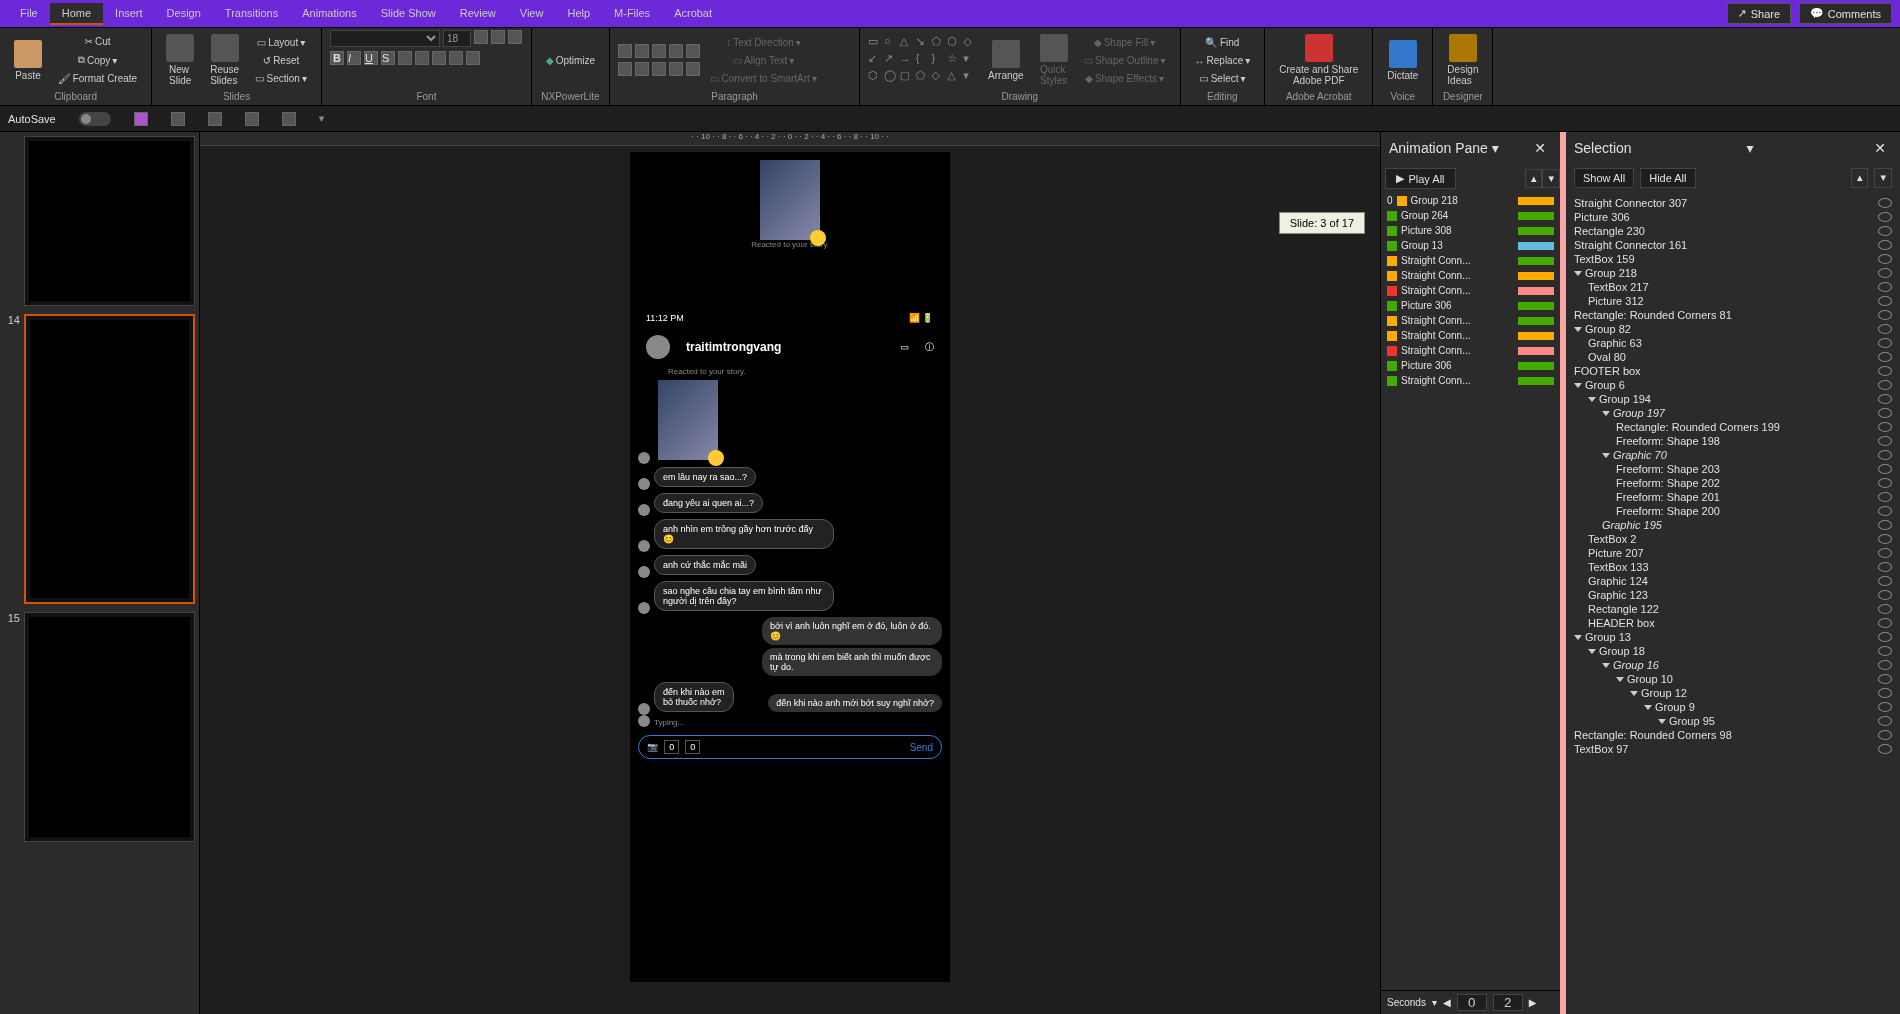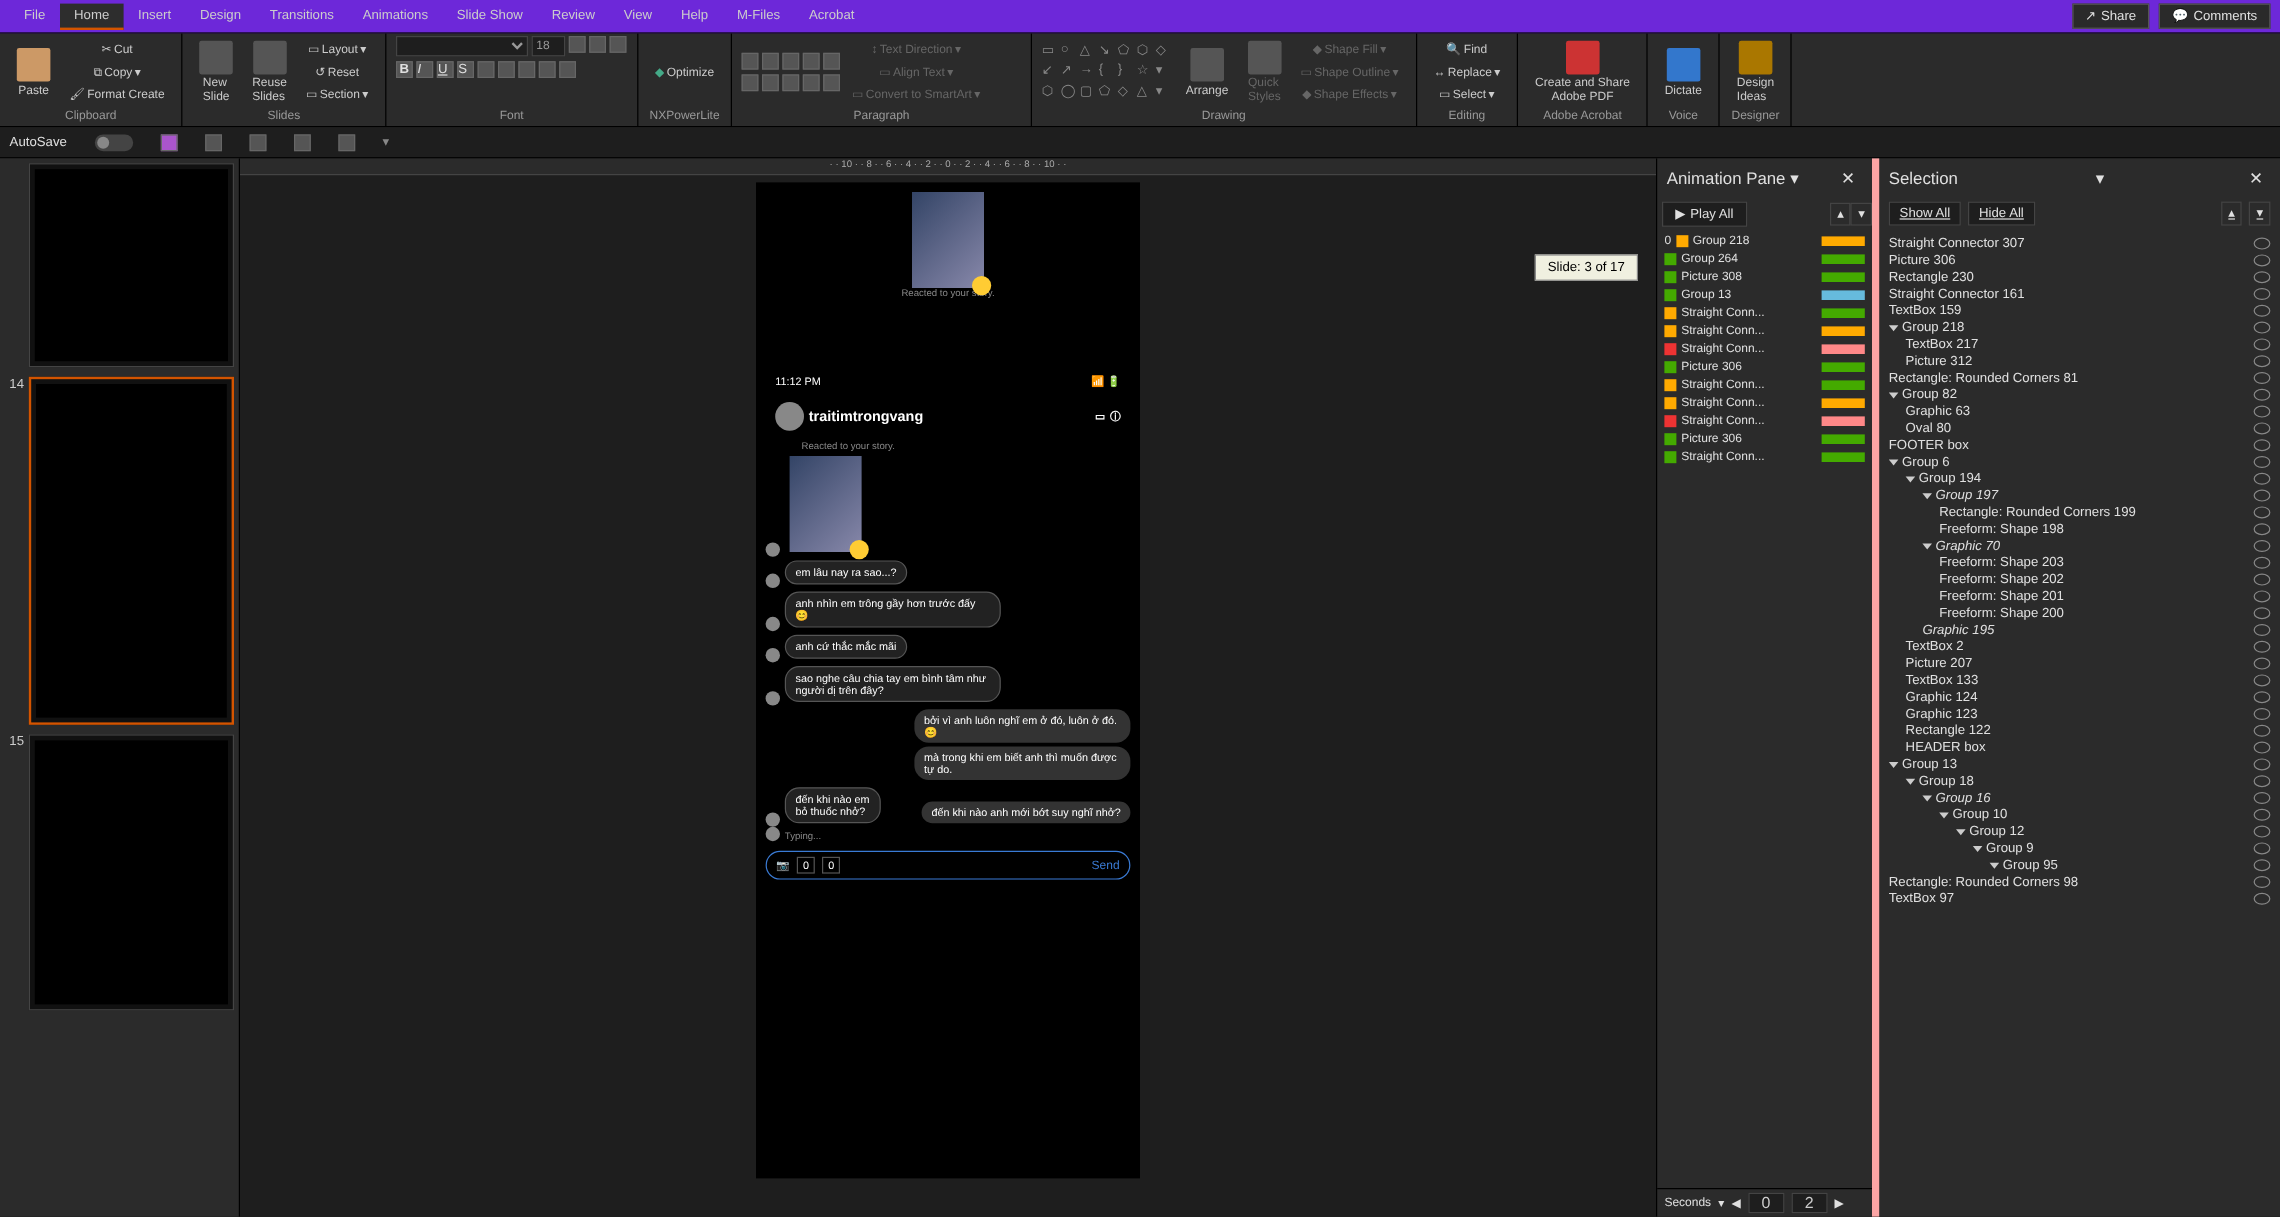--- a/index.html
+++ b/index.html
@@ -28,39 +28,39 @@
 .thumb-wrap{display:flex;gap:4px;margin-bottom:8px;}
 .thumb-num{color:#ccc;font-size:11px;width:16px;text-align:right;}
 .thumb{flex:1;height:170px;background:#111;border:1px solid #444;position:relative;}
 .thumb.selected{border:2px solid #d35400;}
 .thumb-inner{position:absolute;top:4px;left:4px;right:4px;bottom:4px;background:#000;}
 .slide-area{flex:1;background:#1e1e1e;position:relative;overflow:hidden;}
 .ruler-h{position:absolute;top:0;left:0;right:0;height:14px;background:#2b2b2b;border-bottom:1px solid #444;font-size:8px;color:#aaa;display:flex;justify-content:center;}
 .slide-canvas{position:absolute;top:20px;left:50%;transform:translateX(-50%);width:320px;height:830px;background:#000;}
 .tooltip-box{position:absolute;top:80px;right:15px;background:#f0f0e0;color:#000;padding:4px 10px;font-size:11px;border:1px solid #888;}
 .phone-ui{padding:8px;color:#fff;font-size:9px;}
-.phone-header{display:flex;align-items:center;gap:4px;padding:8px;font-weight:bold;}
+.phone-header{display:flex;align-items:center;gap:16px;padding:8px;}
 .avatar{width:24px;height:24px;border-radius:50%;background:#888;}
 .msg-left{background:#222;border:1px solid #555;border-radius:12px;padding:4px 8px;margin:3px 0;display:inline-block;max-width:180px;font-size:9px;}
 .msg-right{background:#333;border-radius:12px;padding:4px 8px;margin:3px 0 3px auto;display:block;max-width:180px;text-align:left;font-size:9px;width:fit-content;}
 .msg-row{display:flex;align-items:flex-end;gap:4px;}
 .small-av{width:12px;height:12px;border-radius:50%;background:#888;}
 .send-bar{display:flex;align-items:center;gap:6px;border:1px solid #3a7bd5;border-radius:16px;padding:4px 8px;margin-top:8px;}
 .send-bar .send{color:#3a7bd5;margin-left:auto;font-size:10px;}
 .anim-pane{width:180px;background:#2b2b2b;border-left:1px solid #000;display:flex;flex-direction:column;}
 .pane-header{display:flex;align-items:center;padding:6px 8px;font-size:14px;}
 .pane-header .close{margin-left:auto;cursor:pointer;padding:2px 6px;}
 .play-btn{background:#1e1e1e;border:1px solid #444;padding:3px 10px;margin:4px;cursor:pointer;display:inline-flex;align-items:center;gap:4px;}
 .anim-list{flex:1;overflow-y:auto;}
 .anim-item{display:flex;align-items:center;gap:4px;padding:2px 6px;font-size:10px;cursor:pointer;}
 .anim-item .star{width:10px;height:10px;}
 .star.green{background:#4a0;}.star.orange{background:#fa0;}.star.red{background:#e33;}
 .anim-item .bar{width:36px;height:8px;margin-left:auto;}
 .sel-pane{width:340px;background:#2b2b2b;border-left:6px solid #fca5a5;display:flex;flex-direction:column;}
-.sel-tools{display:flex;gap:6px;padding:4px 8px;text-decoration:underline;}
+.sel-tools{display:flex;gap:6px;padding:4px 8px;}
 .sel-tools .sbtn{background:#1e1e1e;border:1px solid #444;padding:3px 8px;cursor:pointer;}
 .sel-list{flex:1;overflow-y:auto;padding:4px 8px;}
 .sel-item{display:flex;align-items:center;padding:1px 0;font-size:11px;cursor:pointer;}
 .sel-item .eye{margin-left:auto;width:14px;height:10px;border:1px solid #888;border-radius:50%;}
 .indent-1{padding-left:14px;}.indent-2{padding-left:28px;font-style:italic;}.indent-3{padding-left:42px;}.indent-4{padding-left:56px;}.indent-5{padding-left:70px;}.indent-6{padding-left:84px;}
 .tri{display:inline-block;width:0;height:0;border-left:4px solid transparent;border-right:4px solid transparent;border-top:5px solid #ccc;margin-right:3px;}
 .seconds-bar{display:flex;align-items:center;gap:6px;padding:3px 6px;border-top:1px solid #000;font-size:10px;}
 .seconds-bar input{width:30px;background:#1e1e1e;border:1px solid #444;color:#ccc;text-align:center;}
 .story-img{width:60px;height:80px;background:linear-gradient(135deg,#346,#88a);margin:4px;position:relative;}
 .emoji{position:absolute;right:-6px;bottom:-6px;width:16px;height:16px;background:#fc3;border-radius:50%;}
@@ -325,20 +325,24 @@
         <div class="msg-row">
             <div class="small-av"></div>
             <div class="story-img">
               <div class="emoji"></div>
             </div>
           </div>
         <div id="msgs-left">
             <div class="msg-row">
               <div class="small-av"></div>
               <div class="msg-left">em lâu nay ra sao...?</div>
+            </div>
+            <div class="msg-row">
+              <div class="small-av"></div>
+              <div class="msg-left">đang yêu ai quen ai...?</div>
             </div>
             <div class="msg-row">
               <div class="small-av"></div>
               <div class="msg-left">anh nhìn em trông gầy hơn trước đấy 😊</div>
             </div>
             <div class="msg-row">
               <div class="small-av"></div>
               <div class="msg-left">anh cứ thắc mắc mãi</div>
             </div>
             <div class="msg-row">

